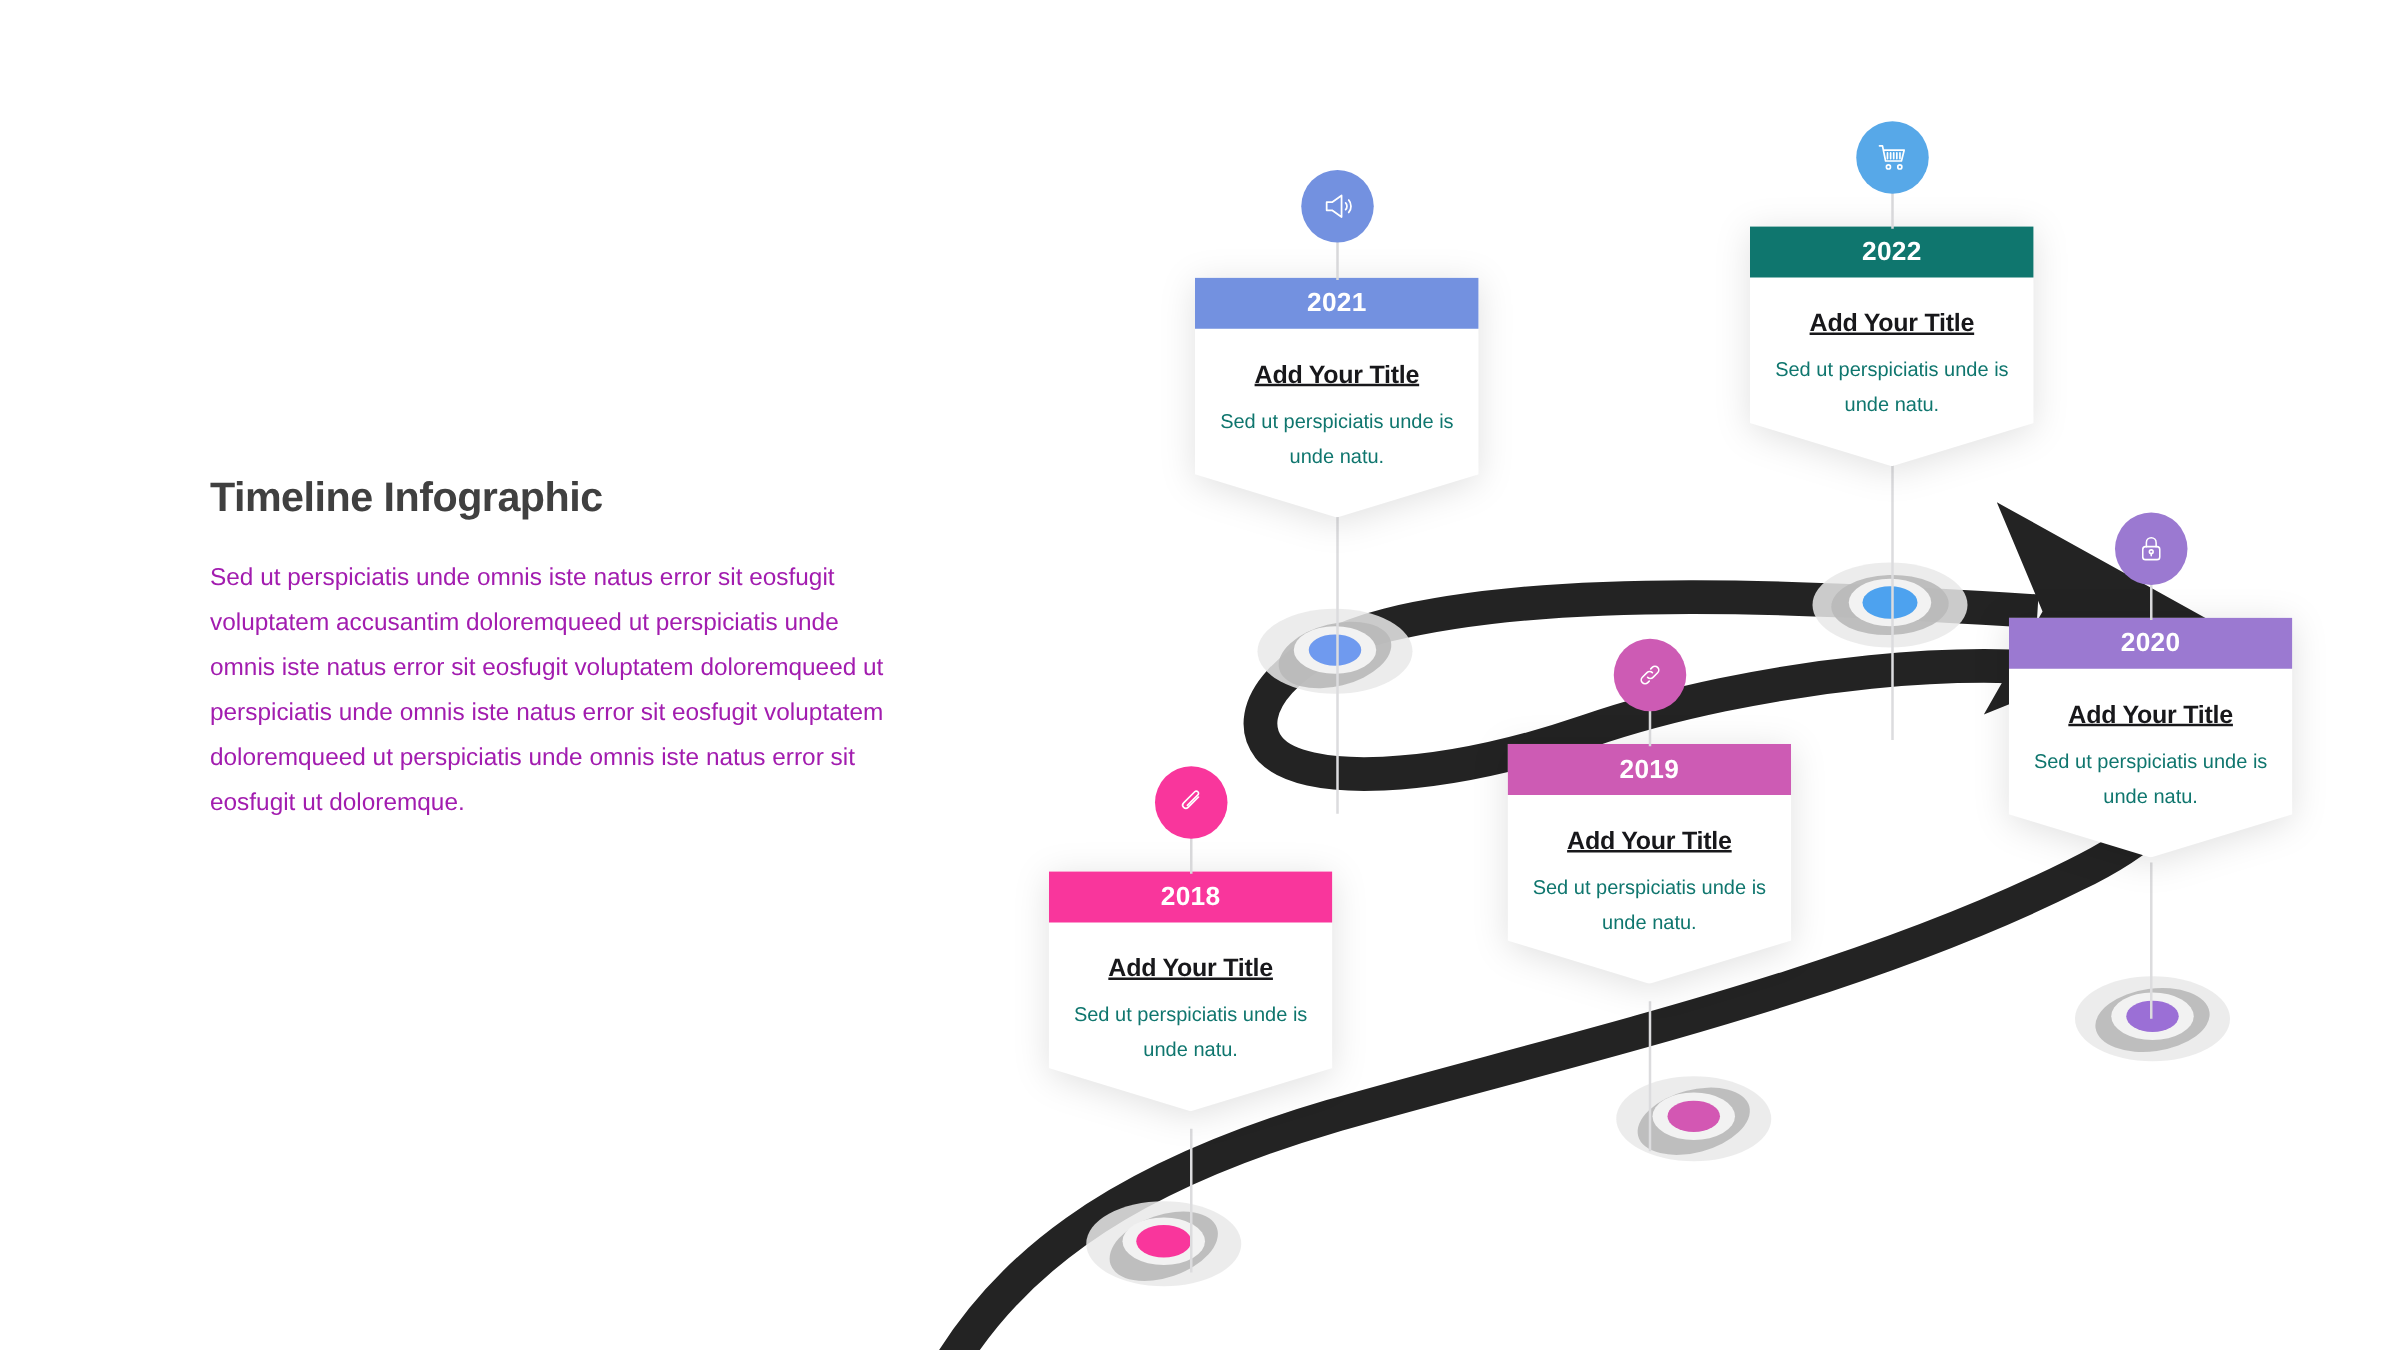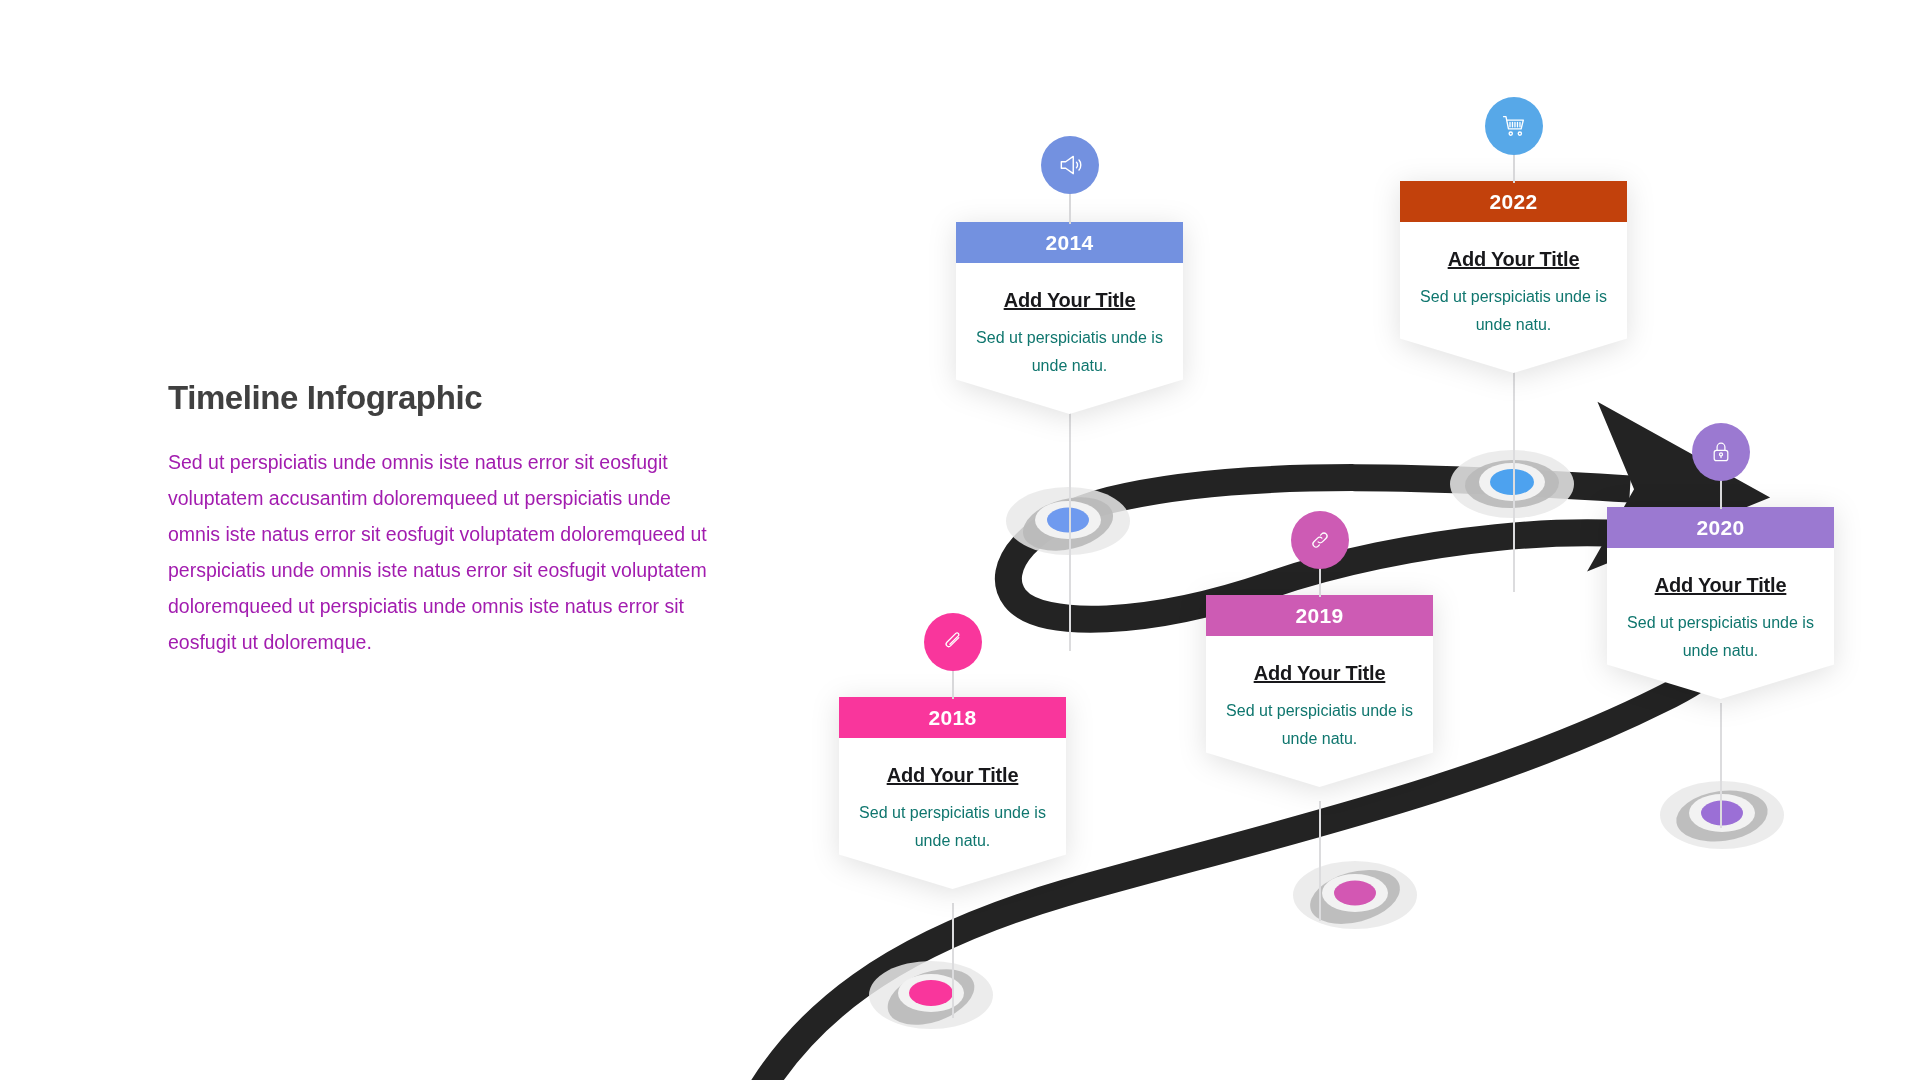--- a/index.html
+++ b/index.html
@@ -198,48 +198,48 @@
     <div class="bubble" style="top:0; background:#7391e0;">
       <svg width="26" height="26" viewBox="0 0 24 24" fill="none" stroke="#ffffff" stroke-width="1.3" stroke-linecap="round" stroke-linejoin="round">
         <path d="M4 9 L4 15 L8 15 L15 20 L15 4 L8 9 Z"></path>
         <path d="M18 9.5 C19.3 10.7 19.3 13.3 18 14.5"></path>
         <path d="M20.3 7.4 C22.5 9.6 22.5 14.4 20.3 16.6"></path>
       </svg>
     </div>
     <div class="stem" style="top:56px; height:32px;"></div>
     <div class="card" style="margin-top:86px;">
       <div class="card-inner">
-        <div class="card-year" style="background:#7391e0;">2014</div>
+        <div class="card-year" style="background:#7391e0;">2021</div>
         <p class="card-title">Add Your Title</p>
         <p class="card-desc">Sed ut perspiciatis unde is unde natu.</p>
       </div>
     </div>
   </div>
 
   <div class="tl-item" style="left:1400px; top:97px;">
     <div class="drop" style="top:200px; height:295px;"></div>
     <div class="bubble" style="top:0; background:#57a8e8;">
       <svg width="26" height="26" viewBox="0 0 24 24" fill="none" stroke="#ffffff" stroke-width="1.25" stroke-linecap="round" stroke-linejoin="round">
         <path d="M2.4 3.4 L4.6 3.4 L6.9 14.6 L18.6 14.6 L20.6 6.6 L5.4 6.6"></path>
         <circle cx="9" cy="19" r="1.5"></circle>
         <circle cx="17.4" cy="19" r="1.5"></circle>
         <path d="M8.3 8.6 L8.3 12.8 M10.6 8.6 L10.6 12.8 M12.9 8.6 L12.9 12.8 M15.2 8.6 L15.2 12.8 M17.5 8.6 L17.5 12.8"></path>
       </svg>
     </div>
     <div class="stem" style="top:56px; height:30px;"></div>
     <div class="card" style="margin-top:84px;">
       <div class="card-inner">
-        <div class="card-year" style="background:#c2410c;">2022</div>
-        <p class="card-title">Add Your Title</p>
-        <p class="card-desc">Sed ut perspiciatis unde is unde natu.</p>
-      </div>
-    </div>
-  </div>
-
-  <div class="tl-item" style="left:1607px; top:423px;">
+        <div class="card-year" style="background:#0f766e;">2022</div>
+        <p class="card-title">Add Your Title</p>
+        <p class="card-desc">Sed ut perspiciatis unde is unde natu.</p>
+      </div>
+    </div>
+  </div>
+
+  <div class="tl-item" style="left:1607px; top:410px;">
     <div class="drop" style="top:280px; height:125px;"></div>
     <div class="bubble" style="top:0; background:#9b79d1;">
       <svg width="24" height="24" viewBox="0 0 24 24" fill="none" stroke="#ffffff" stroke-width="1.25" stroke-linecap="round" stroke-linejoin="round">
         <rect x="5.2" y="10.3" width="13.6" height="10.4" rx="2.2"></rect>
         <path d="M8.1 10.3 L8.1 7.1 C8.1 4.9 9.85 3.2 12 3.2 C14.15 3.2 15.9 4.9 15.9 7.1 L15.9 10.3"></path>
         <circle cx="12" cy="14.4" r="1.5"></circle>
         <path d="M12 15.9 L12 17.6"></path>
       </svg>
     </div>
     <div class="stem" style="top:56px; height:30px;"></div>

